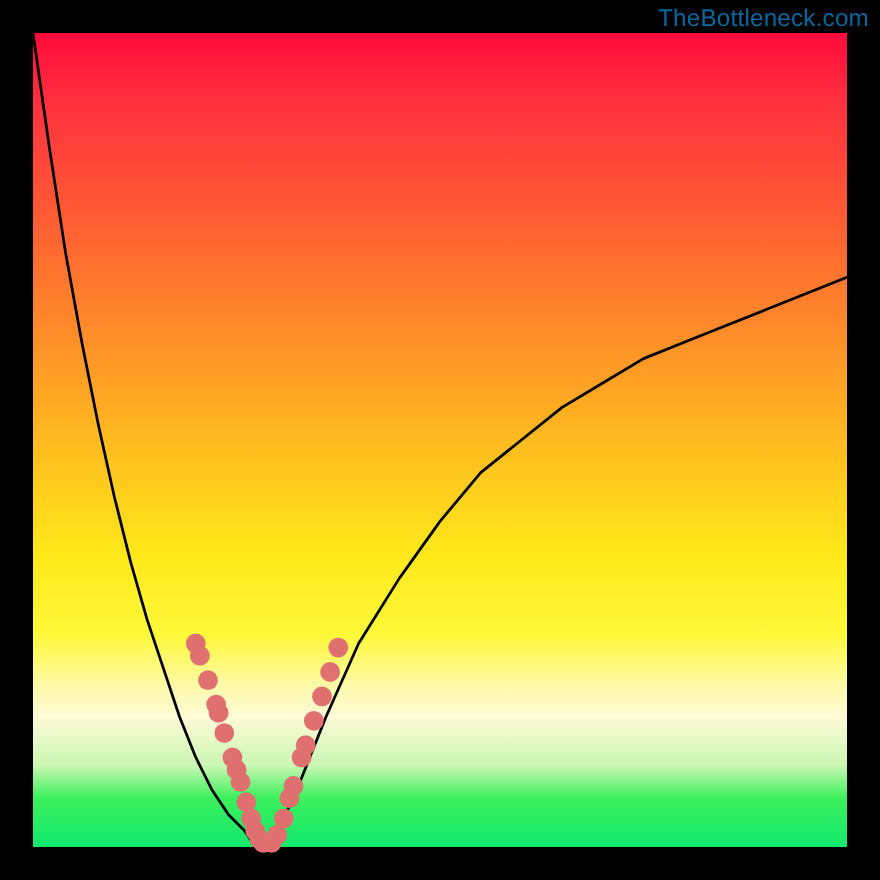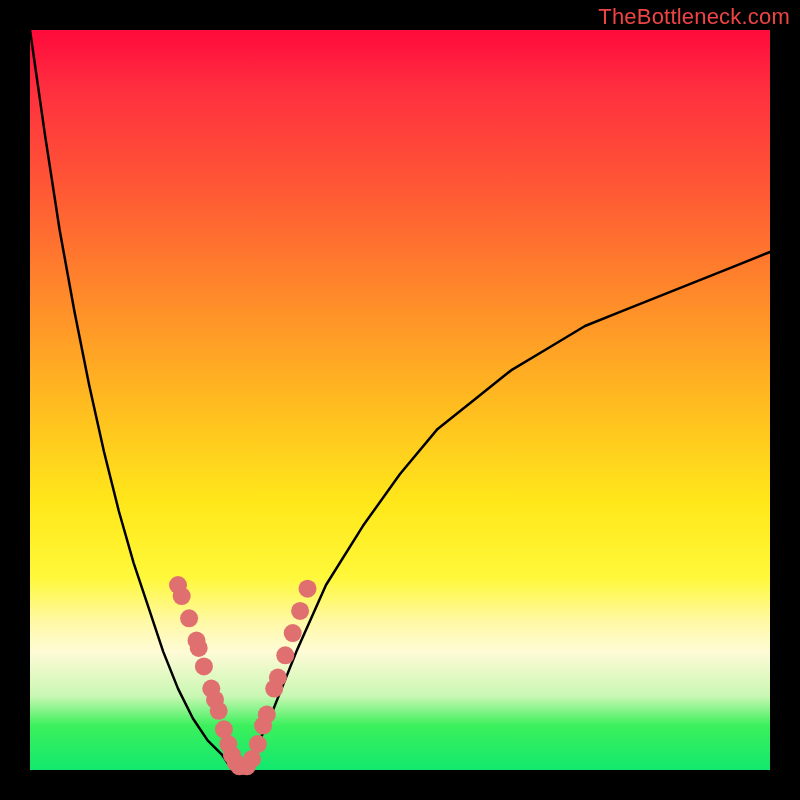--- a/index.html
+++ b/index.html
@@ -39,21 +39,21 @@
       #fffbd6 84%,
       #c9f7b3 90%,
       #3cf05c 94%,
       #12e86e 100%
     );
   }
   .watermark {
     position: absolute;
     top: 4px;
     right: 10px;
-    color: #ef4444;
+    color: #0369a1;
     font-size: 22px;
     font-weight: 500;
     letter-spacing: 0.2px;
     user-select: none;
   }
   svg.curve {
     position: absolute;
     top: 0;
     left: 0;
     width: 740px;

